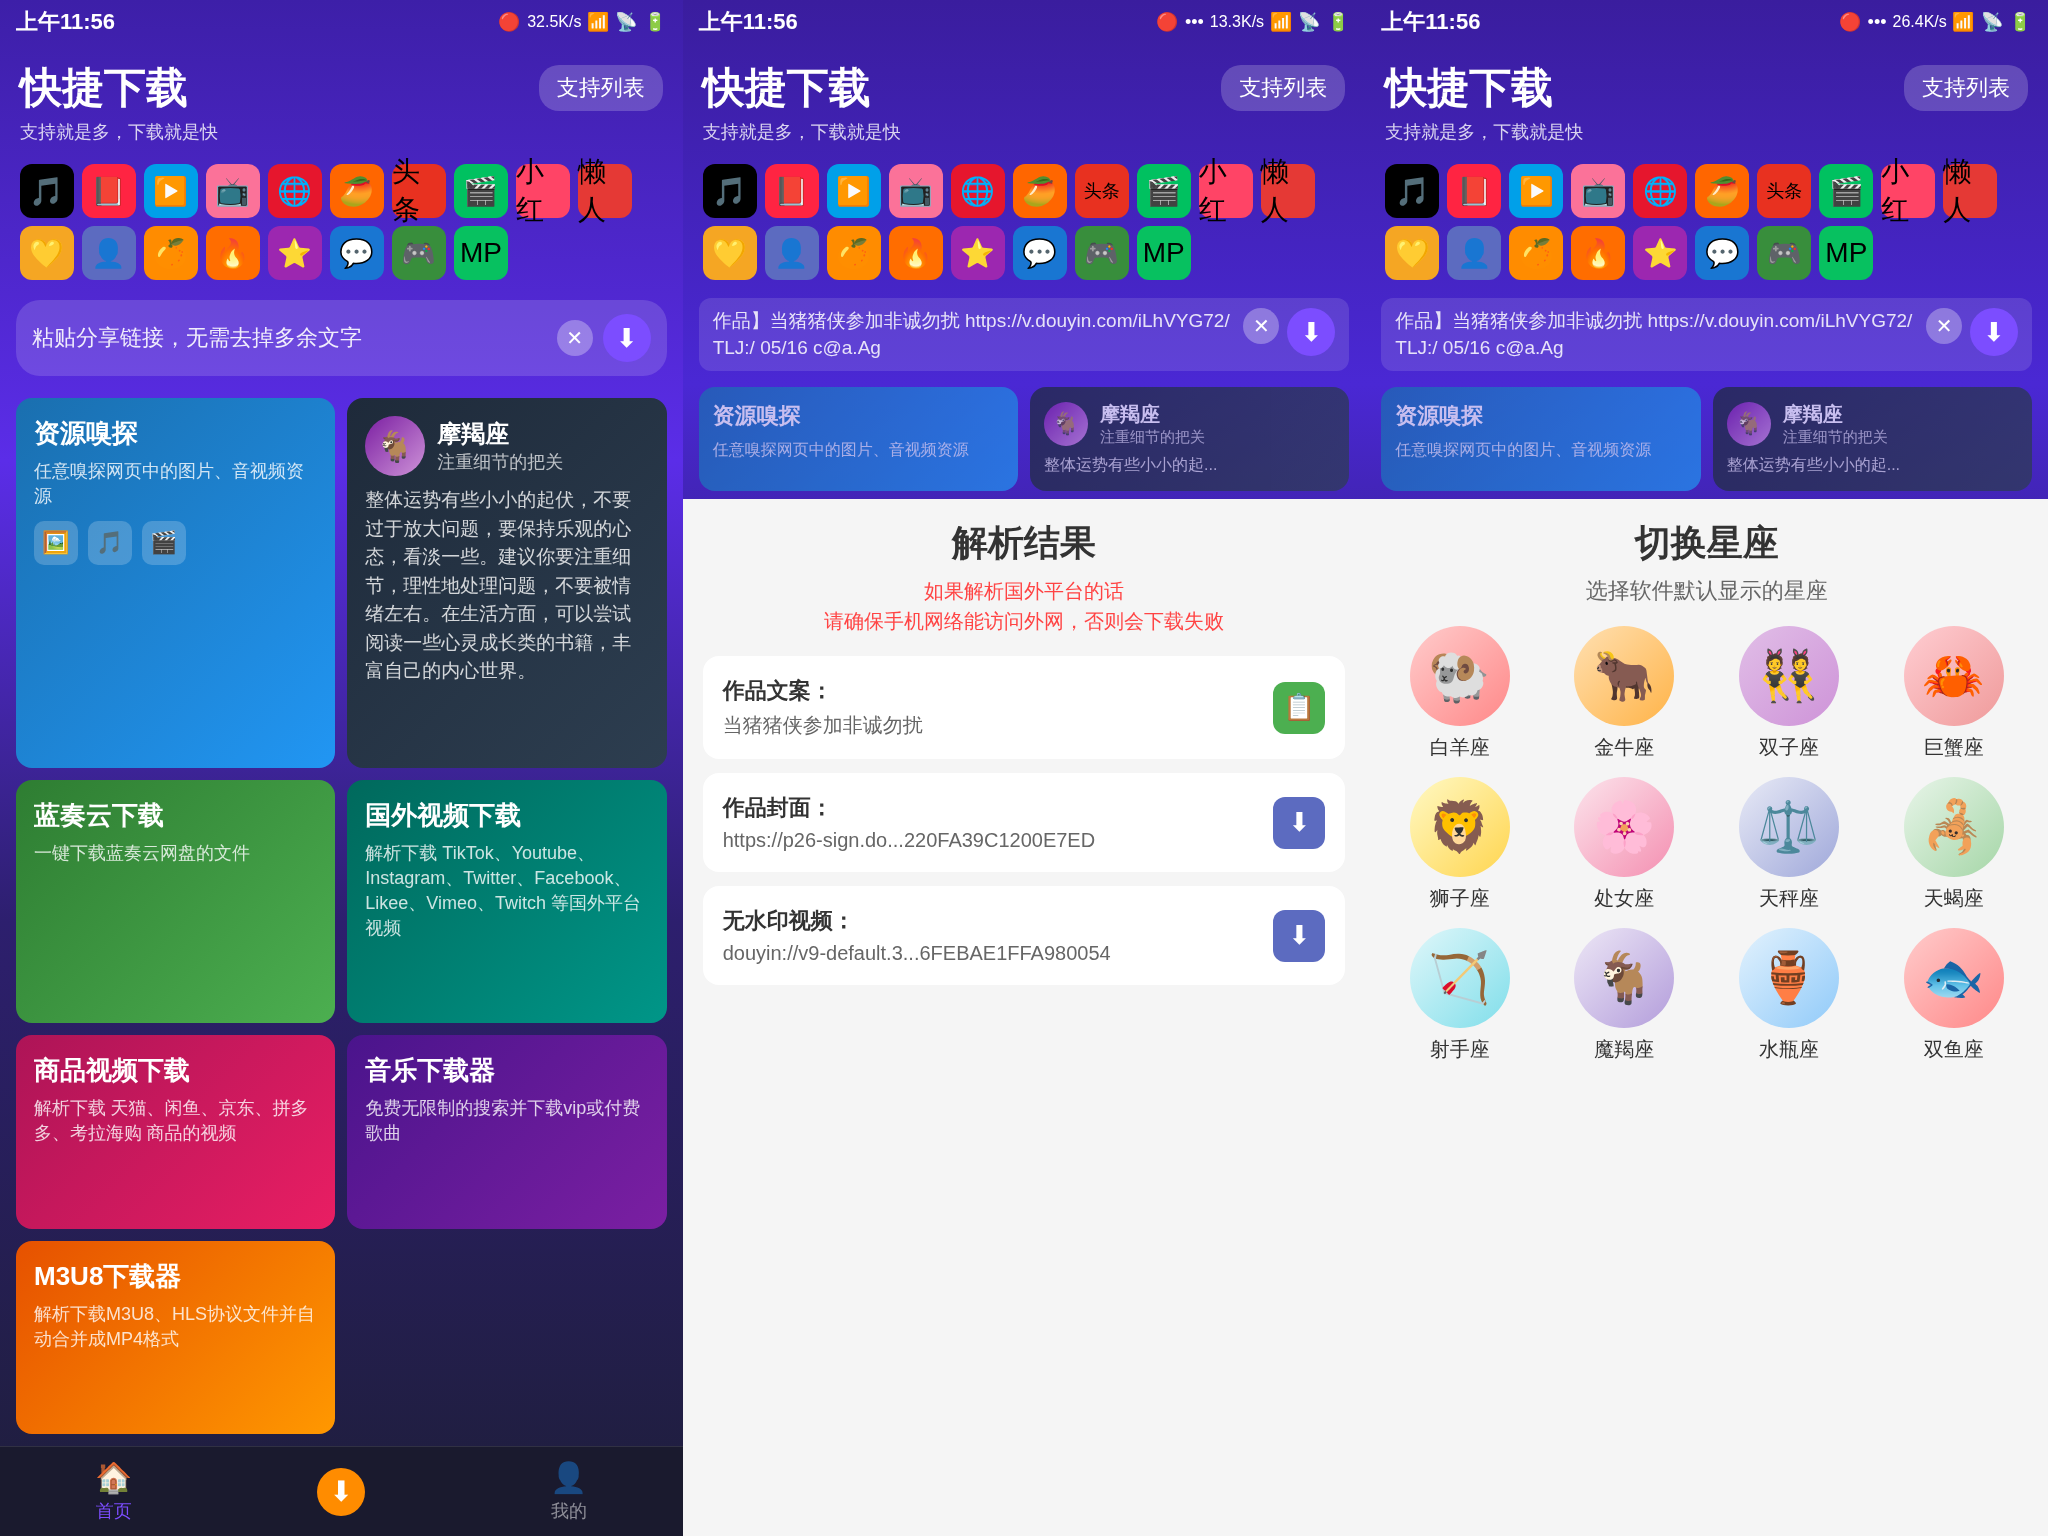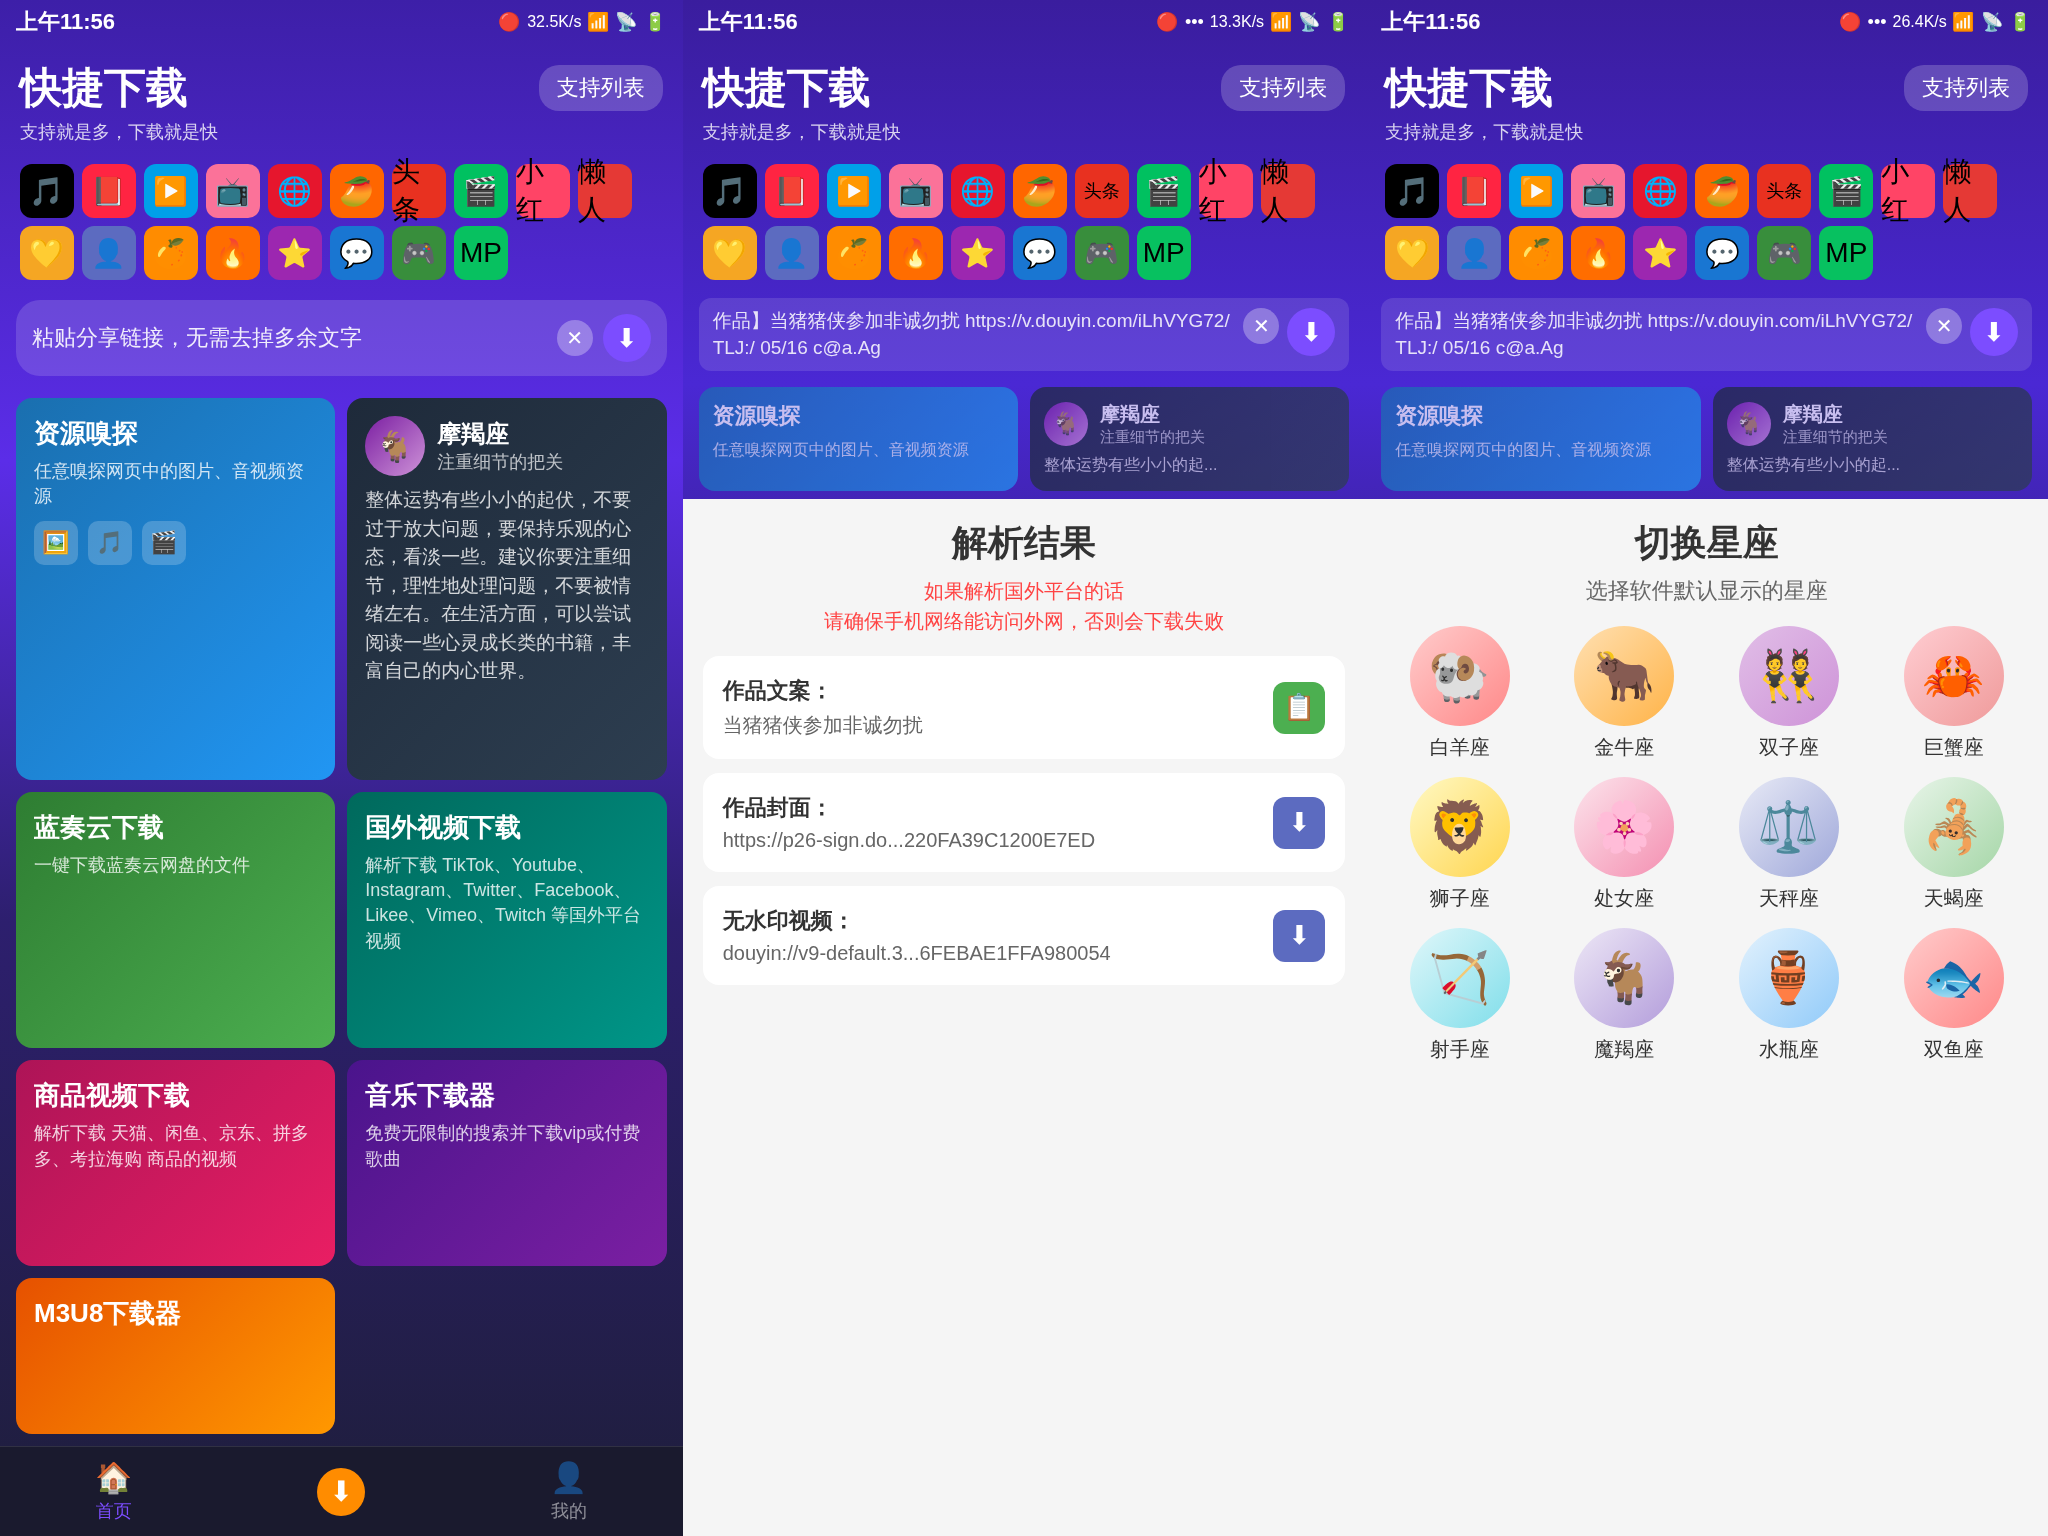--- a/index.html
+++ b/index.html
@@ -175,21 +175,21 @@
       height: 44px;
       border-radius: 10px;
       background: rgba(255,255,255,0.2);
       display: flex;
       align-items: center;
       justify-content: center;
       font-size: 22px;
     }
     .card-blue { background: linear-gradient(135deg, #1a6faf, #2196F3); }
     .card-green { background: linear-gradient(135deg, #2e7d32, #4CAF50); }
-    .card-pink { background: linear-gradient(135deg, #ad1457, #E91E63); }
+    .card-pink { background: linear-gradient(135deg, #ad1457, #E91E63); font-family: Liberation Serif, serif; }
     .card-yellow { background: linear-gradient(135deg, #e65100, #FF9800); }
     .card-teal { background: linear-gradient(135deg, #00695c, #009688); }
     .card-purple { background: linear-gradient(135deg, #4a148c, #7B1FA2); }
 
     
     .horoscope-card {
       background: linear-gradient(135deg, #1e2a3a, #2d3e50);
       border-radius: 16px;
       padding: 18px;
     }
@@ -506,20 +506,21 @@
       <div class="card-desc">解析下载 天猫、闲鱼、京东、拼多多、考拉海购 商品的视频</div>
     </div>
 
     <div class="card card-purple">
       <div class="card-title">音乐下载器</div>
       <div class="card-desc">免费无限制的搜索并下载vip或付费歌曲</div>
     </div>
 
     <div class="card card-yellow" style="grid-column: 1; ">
       <div class="card-title">M3U8下载器</div>
+      <div class="card-desc">解析下载M3U8、HLS协议文件并自动合并成MP4格式</div>
     </div>
   </div>
 
   <div class="bottom-nav">
     <div class="nav-item nav-active">
       <span class="nav-icon">🏠</span>
       <span class="nav-label">首页</span>
     </div>
     <div class="nav-item">
       <div class="nav-active-dot">⬇</div>

